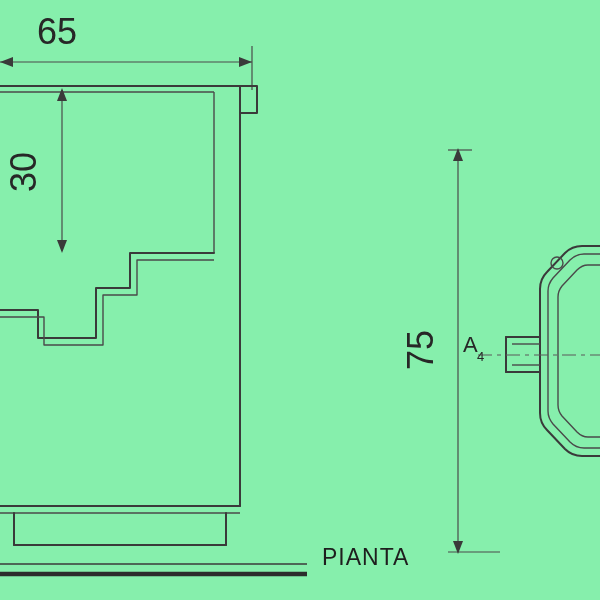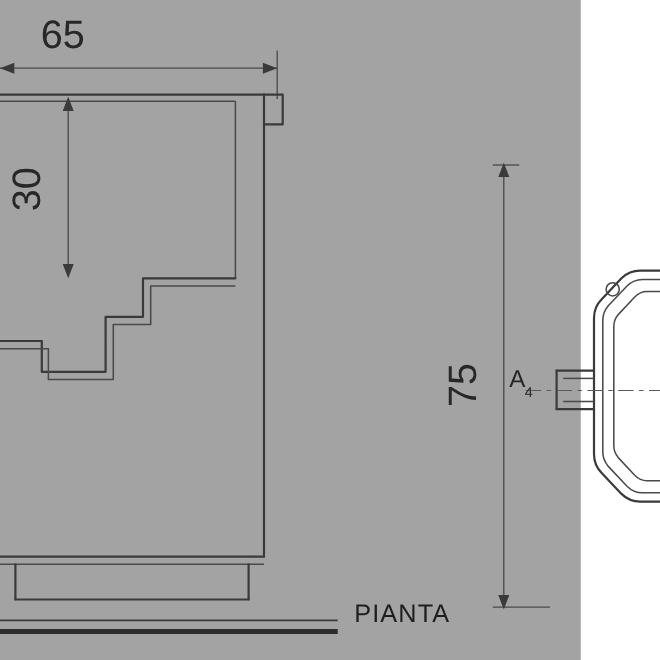--- a/index.html
+++ b/index.html
@@ -6,23 +6,23 @@
     margin: 0;
     padding: 0;
     width: 600px;
     height: 600px;
     background: #ffffff;
     overflow: hidden;
     font-family: "Liberation Sans", sans-serif;
   }
   .stage {
     position: relative;
-    width: 528px;
+    width: 600px;
     height: 600px;
-    background: #a3a3a3;
+    background: #86efac;
   }
   svg { display: block; }
   .outline   { stroke: #3a3a3a; stroke-width: 2;   fill: none; stroke-linejoin: round; stroke-linecap: round; }
   .outline-thin { stroke: #4a4a4a; stroke-width: 1.4; fill: none; stroke-linejoin: round; }
   .dimline   { stroke: #4a4a4a; stroke-width: 1.2; fill: none; }
   .arrow     { fill: #3a3a3a; stroke: none; }
   .ground-thin  { stroke: #3a3a3a; stroke-width: 1.6; }
   .ground-thick { stroke: #2c2c2c; stroke-width: 4.5; }
   .centerline { stroke: #5a5a5a; stroke-width: 1.1; stroke-dasharray: 14 5 4 5; fill: none; }
   .dim-text  { fill: #272727; font-size: 36px; font-family: "Liberation Sans", sans-serif; }

